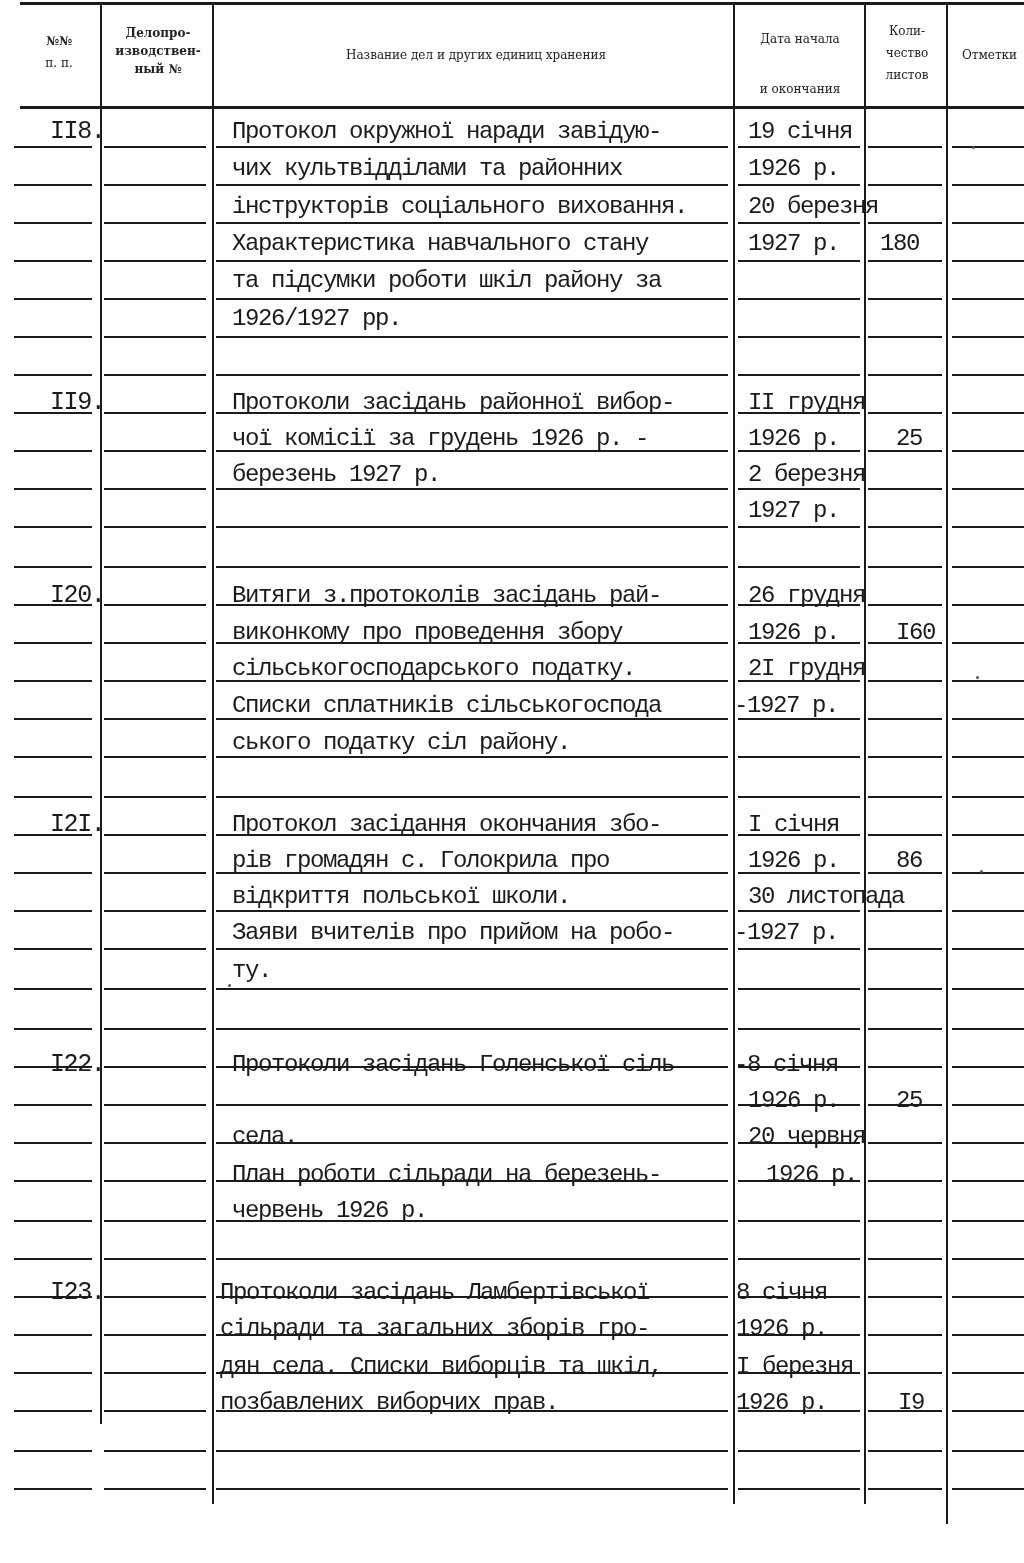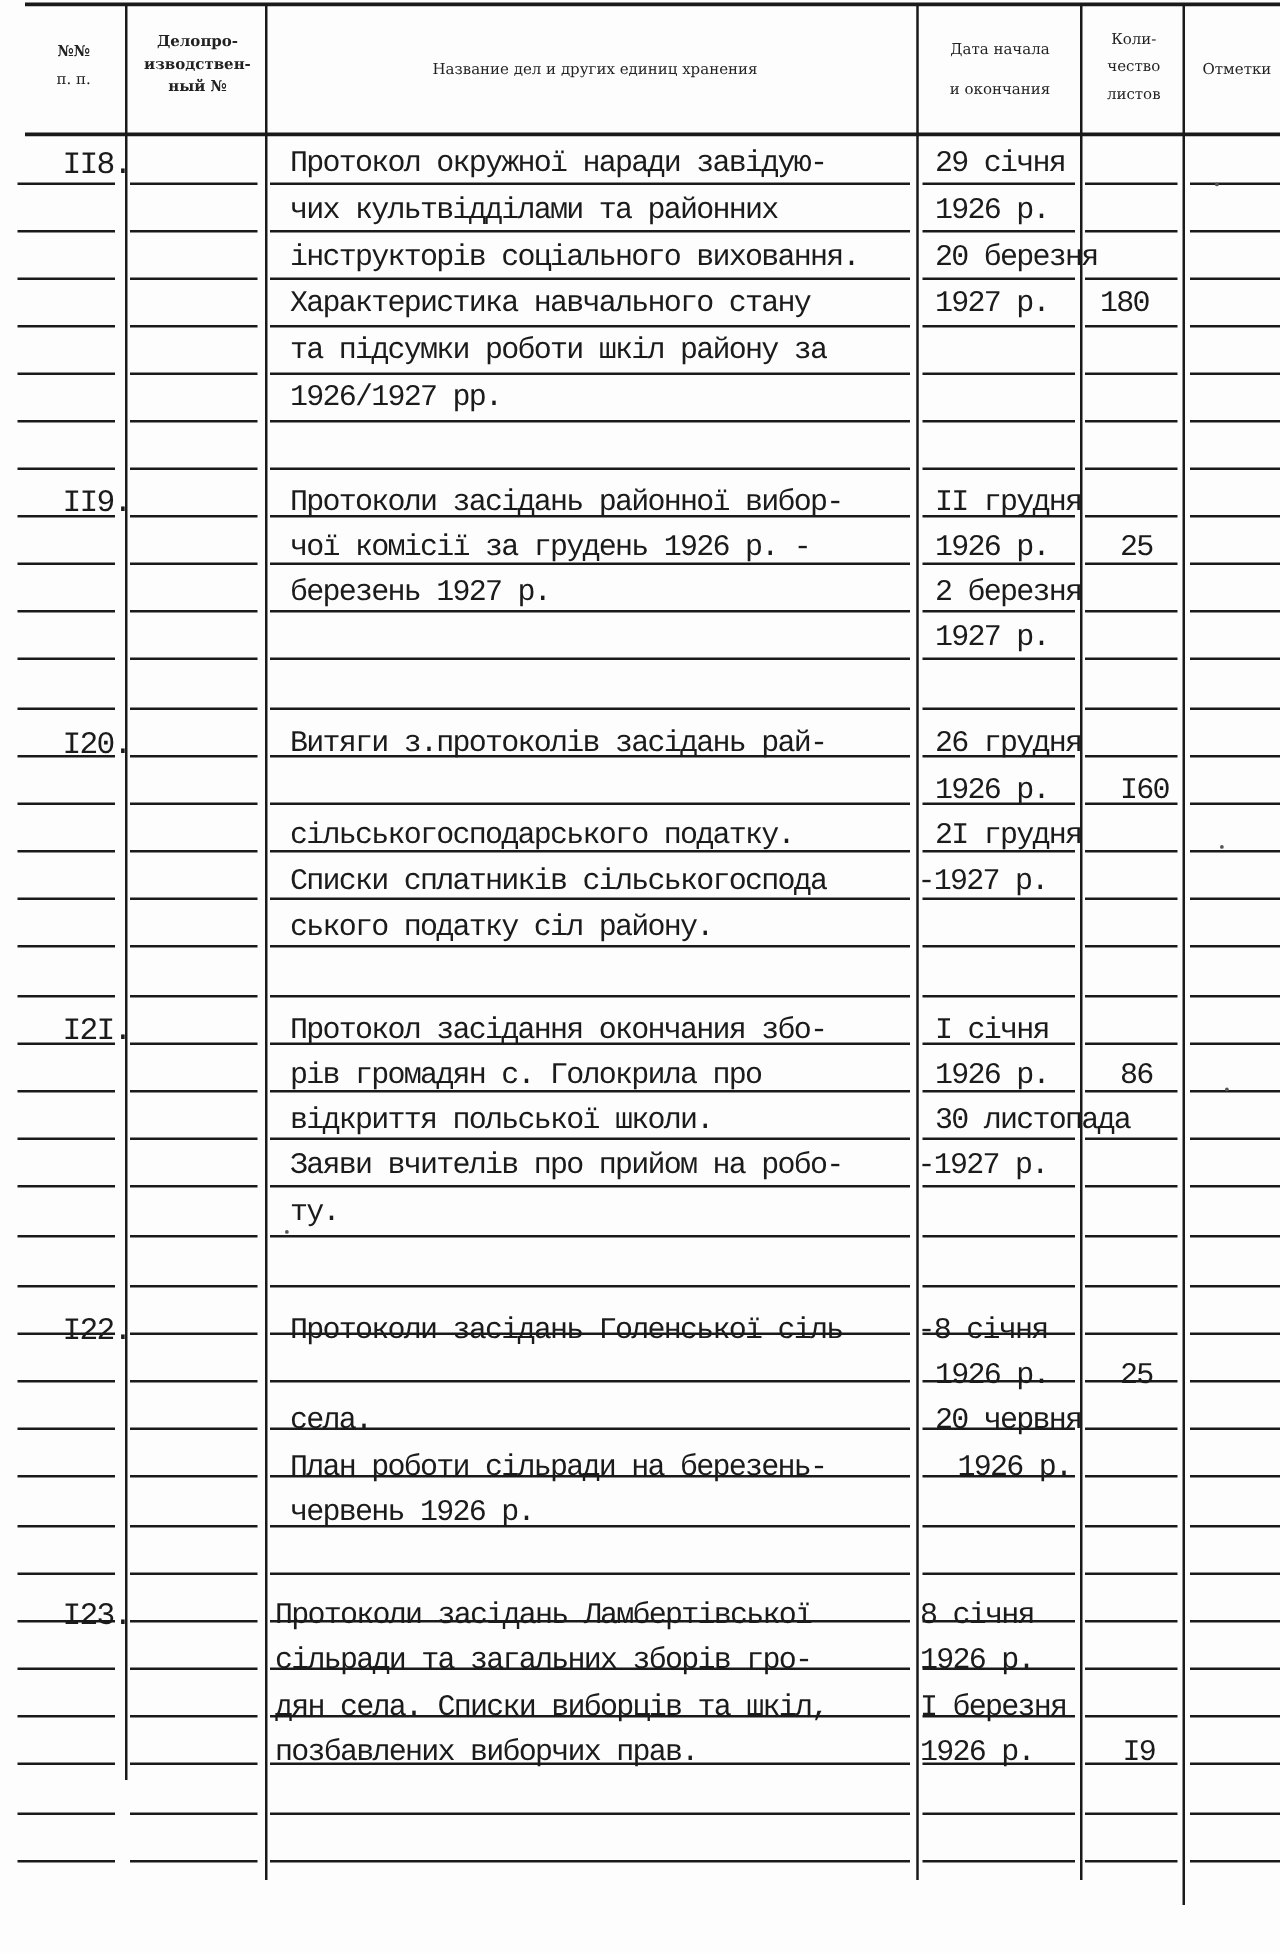--- a/index.html
+++ b/index.html
@@ -26,21 +26,21 @@
     <div style="font-weight:normal;margin-top:4px;">п. п.</div>
   </div>
   <div class="hdr" style="left:104px; top:24px; width:108px;">
     <div>Делопро-</div>
     <div>изводствен-</div>
     <div>ный №</div>
   </div>
   <div class="hdr" style="left:220px; top:46px; width:512px; font-weight:normal;">Название дел и других единиц хранения</div>
   <div class="hdr" style="left:740px; top:30px; width:120px; font-weight:normal;">
     <div>Дата начала</div>
-    <div style="margin-top:14px;">и окончания</div>
+    <div style="margin-top:32px;">и окончания</div>
   </div>
   <div class="hdr" style="left:868px; top:22px; width:78px; font-weight:normal;">
     <div>Коли-</div>
     <div style="margin-top:4px;">чество</div>
     <div style="margin-top:4px;">листов</div>
   </div>
   <div class="hdr" style="left:962px; top:46px; width:100px; font-weight:normal; text-align:left;">Отметки</div>
 
   <div class="vline" style="left:100px; top:4px; height:1420px;"></div>
   <div class="vline" style="left:212px; top:4px; height:1500px;"></div>
@@ -267,38 +267,39 @@
       <div class="hline" style="left: 952px; top: 1488px; width: 72px;"></div>
     </div>
 
   <div class="tw num" style="left:50px; top:117px;">II8.</div>
   <div class="tw" style="left:232px; top:117px;">Протокол окружної наради завідую-</div>
   <div class="tw" style="left:232px; top:154px;">чих культвідділами та районних</div>
   <div class="tw" style="left:232px; top:192px;">інструкторів соціального виховання.</div>
   <div class="tw" style="left:232px; top:229px;">Характеристика навчального стану</div>
   <div class="tw" style="left:232px; top:266px;">та підсумки роботи шкіл району за</div>
   <div class="tw" style="left:232px; top:304px;">1926/1927 рр.</div>
-  <div class="tw" style="left:748px; top:117px;">29 січня</div>
+  <div class="tw" style="left:748px; top:117px;">19 січня</div>
   <div class="tw" style="left:748px; top:154px;">1926 р.</div>
   <div class="tw" style="left:748px; top:192px;">20 березня</div>
   <div class="tw" style="left:748px; top:229px;">1927 р.</div>
   <div class="tw" style="left:880px; top:229px;">180</div>
 
   <div class="tw num" style="left:50px; top:388px;">II9.</div>
   <div class="tw" style="left:232px; top:388px;">Протоколи засідань районної вибор-</div>
   <div class="tw" style="left:232px; top:424px;">чої комісії за грудень 1926 р. -</div>
   <div class="tw" style="left:232px; top:460px;">березень 1927 р.</div>
   <div class="tw" style="left:748px; top:388px;">II грудня</div>
   <div class="tw" style="left:748px; top:424px;">1926 р.</div>
   <div class="tw" style="left:748px; top:460px;">2 березня</div>
   <div class="tw" style="left:748px; top:496px;">1927 р.</div>
   <div class="tw" style="left:896px; top:424px;">25</div>
 
   <div class="tw num" style="left:50px; top:581px;">I20.</div>
   <div class="tw" style="left:232px; top:581px;">Витяги з.протоколів засідань рай-</div>
+  <div class="tw" style="left:232px; top:618px;">виконкому про проведення збору</div>
   <div class="tw" style="left:232px; top:654px;">сільськогосподарського податку.</div>
   <div class="tw" style="left:232px; top:728px;">ського податку сіл району.</div>
   <div class="tw" style="left:232px; top:691px;">Списки сплатників сільськогоспода</div>
   <div class="tw" style="left:748px; top:581px;">26 грудня</div>
   <div class="tw" style="left:748px; top:618px;">1926 р.</div>
   <div class="tw" style="left:748px; top:654px;">2I грудня</div>
   <div class="tw" style="left:734px; top:691px;">-1927 р.</div>
   <div class="tw" style="left:896px; top:618px;">I60</div>
 
   <div class="tw num" style="left:50px; top:810px;">I2I.</div>

